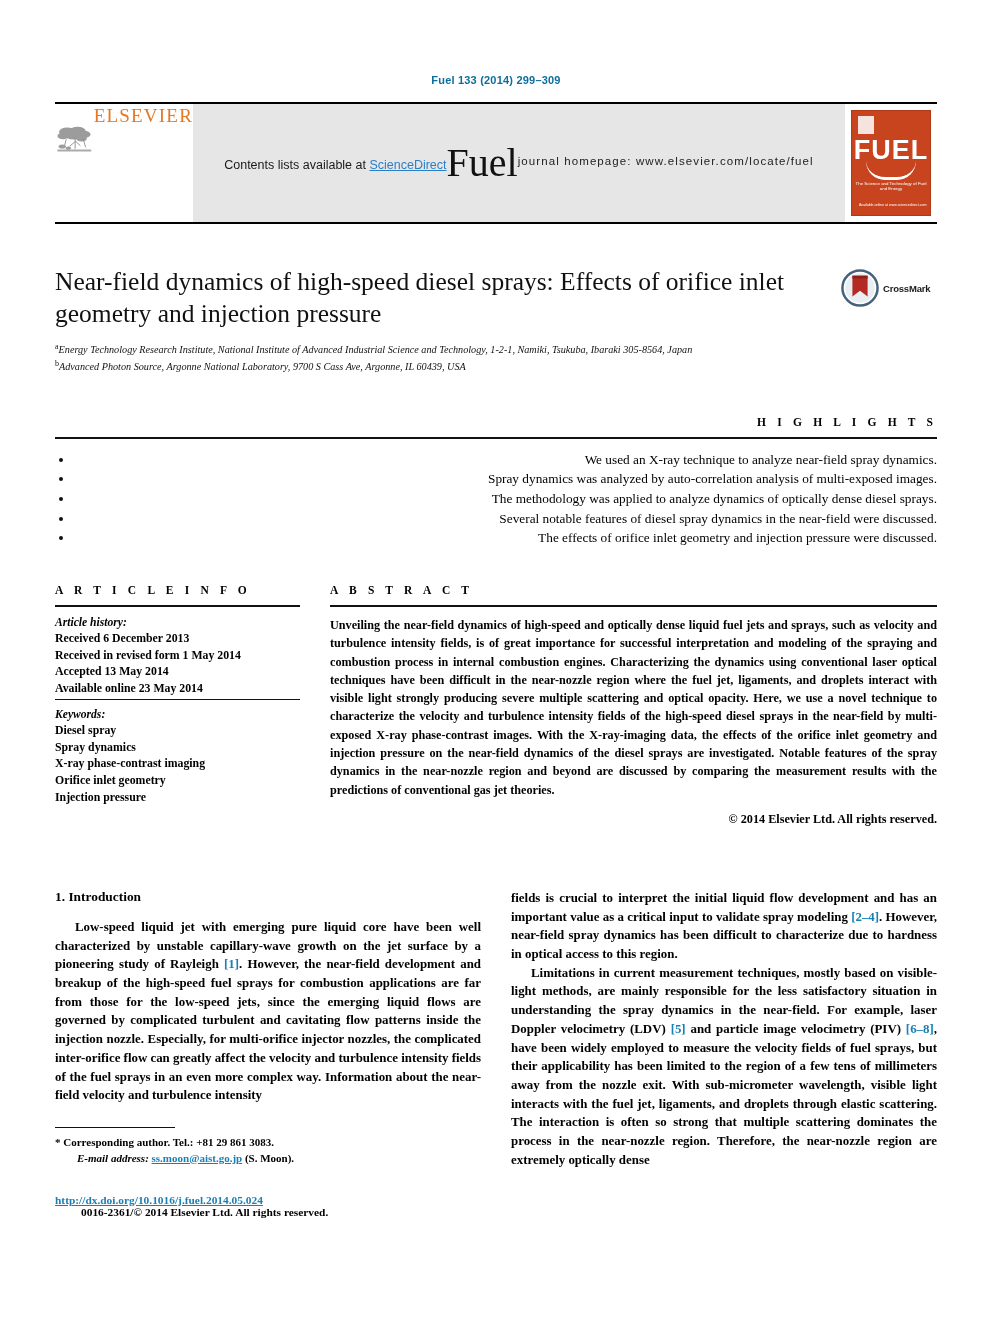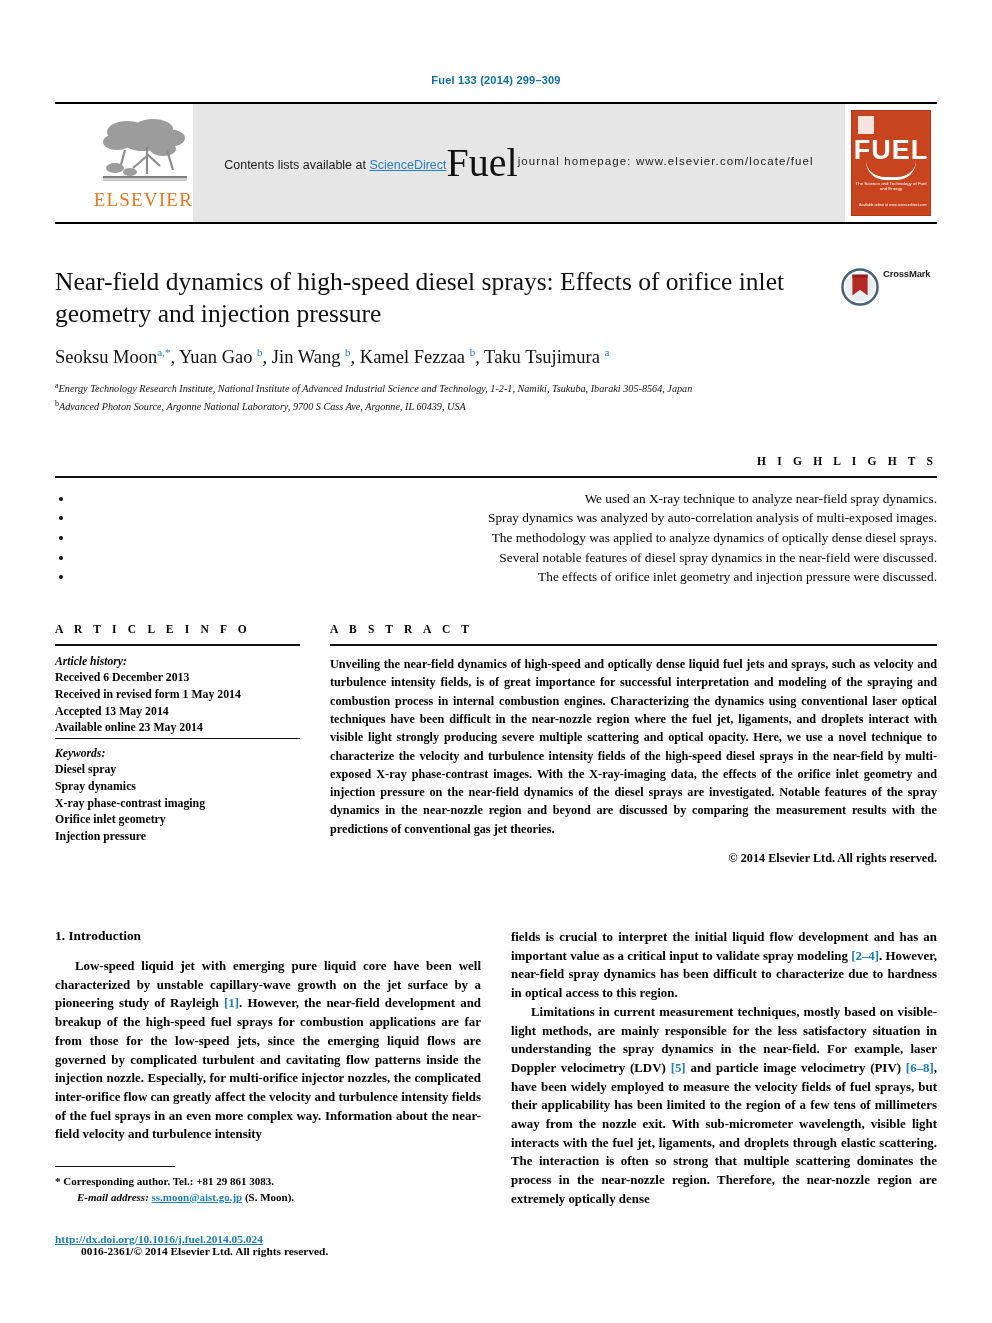--- a/index.html
+++ b/index.html
@@ -41,22 +41,22 @@
     border-bottom: 2.5px solid #000;
     height: 118px;
     display: flex;
     align-items: stretch;
     background: #fff;
   }
   .elsevier-logo {
     width: 138px;
     flex: 0 0 138px;
     display: flex;
-    flex-direction: column;
-    align-items: flex-end;
+    flex-direction: row;
+    align-items: flex-start;
     justify-content: center;
     padding-top: 0;
     box-sizing: border-box;
   }
   .tree-svg { display:block; }
   .elsevier-word {
     font-family: "Liberation Serif", serif;
     font-size: 19px;
     letter-spacing: 1.2px;
     color: #E87722;
@@ -147,21 +147,21 @@
     line-height: 1.24;
     font-weight: normal;
     margin: 0;
     padding-right: 105px;
     color: #111;
   }
   .crossmark {
     position: absolute;
     right: 0; top: 2px;
     width: 96px; height: 40px;
-    display: flex; align-items: flex-start; gap: 4px;
+    display: flex; align-items: center; gap: 4px;
   }
   .cm-badge { width: 38px; height: 38px; position: relative; }
   .cm-word {
     font-family: "Liberation Sans", sans-serif;
     font-size: 9.5px; font-weight: bold; color:#1a1a1a; letter-spacing:-.2px;
   }
   .authors {
     font-family: "Liberation Serif", serif;
     font-size: 18.5px;
     margin-top: 17px;
@@ -328,21 +328,20 @@
     <div class="crossmark">
       <svg class="cm-badge" viewBox="0 0 40 40">
         <circle cx="20" cy="20" r="18.5" fill="#ffffff" stroke="#46627a" stroke-width="2.6"></circle>
         <circle cx="20" cy="20" r="15.5" fill="#e9eef2"></circle>
         <path d="M12 7 h16 v22 l-8 -6 -8 6 z" fill="#b32a22"></path>
         <path d="M12 7 h16 v3 h-16 z" fill="#8e201a"></path>
       </svg>
       <span class="cm-word">CrossMark</span>
     </div>
 
-    <div class="authors">Seoksu Moon<sup>a,</sup><sup>*</sup>, Yuan Gao <sup>b</sup>, Jin Wang <sup>b</sup>, Kamel Fezzaa <sup>b</sup>, Taku Tsujimura <sup>a</sup></div>
 
     <div class="affiliations">
       <div><sup>a</sup><span>Energy Technology Research Institute, National Institute of Advanced Industrial Science and Technology, 1-2-1, Namiki, Tsukuba, Ibaraki 305-8564, Japan</span></div>
       <div><sup>b</sup><span>Advanced Photon Source, Argonne National Laboratory, 9700 S Cass Ave, Argonne, IL 60439, USA</span></div>
     </div>
   </div>
 
   <div class="highlights">
     <span class="sec-caps">H I G H L I G H T S</span>
     <div class="hl-rule"></div>

